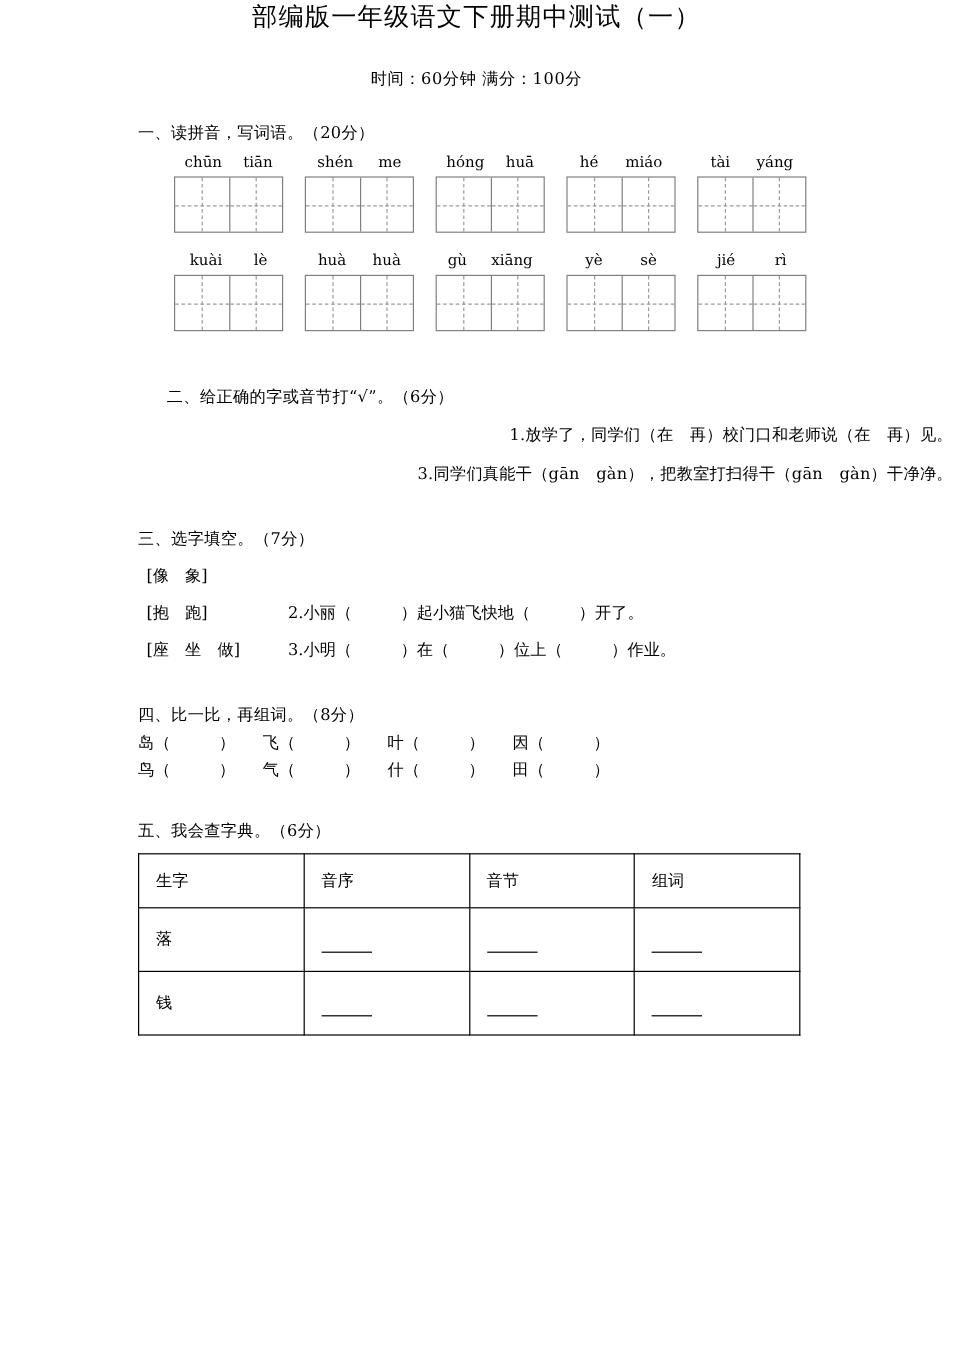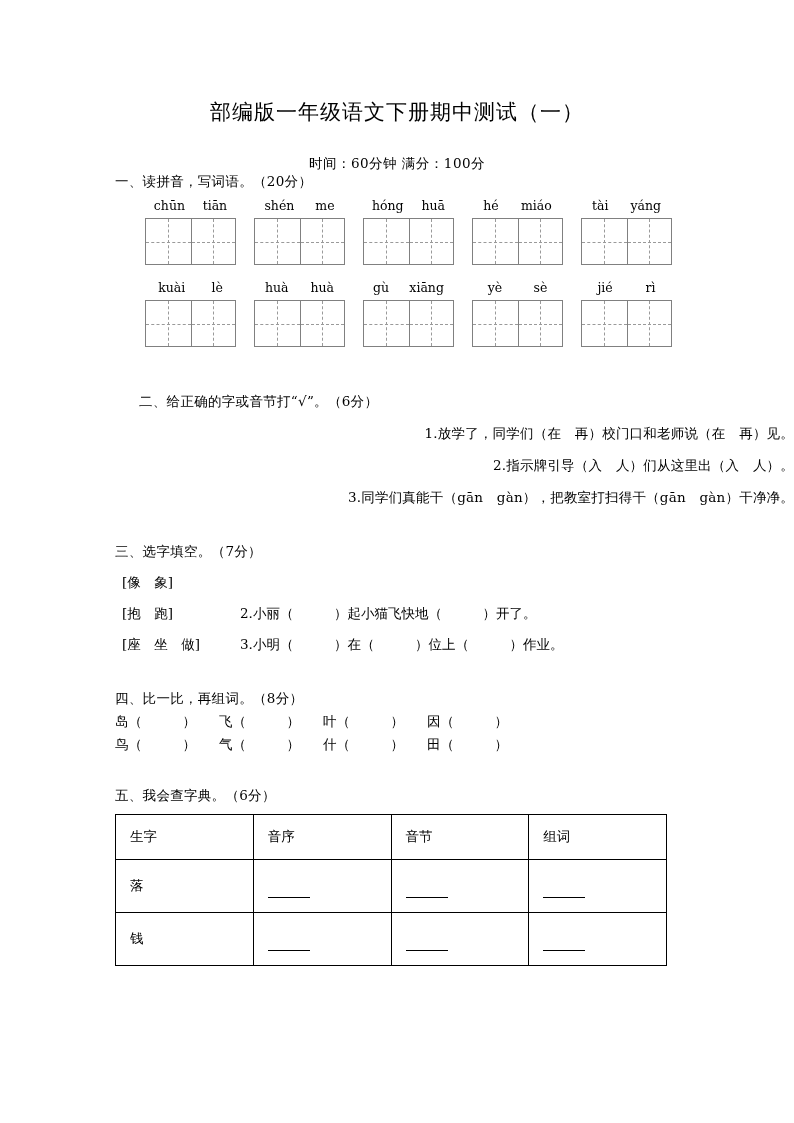--- a/index.html
+++ b/index.html
@@ -22,21 +22,20 @@
     padding: 0;
     box-sizing: border-box;
   }
 
   
   .doc-title {
     text-align: center;
     font-size: 21px;
     letter-spacing: 1px;
     margin: 0;
-    padding-top: 98px;
     font-weight: normal;
     font-family: "DejaVu Serif", "Liberation Serif", serif;
   }
   .doc-subtitle {
     text-align: center;
     font-size: 13.5px;
     margin: 0;
     padding-top: 29px;
     letter-spacing: 0.5px;
     font-family: "DejaVu Serif", "Liberation Serif", serif;
@@ -48,21 +47,21 @@
     padding: 0;
   }
   .sec-heading {
     font-size: 13.5px;
     margin-left: 115px;
     letter-spacing: 0.3px;
     font-family: "DejaVu Serif", "Liberation Serif", serif;
   }
 
   
-  #section-pinyin { }
+  #section-pinyin { margin-top: 27px; }
   .pinyin-row {
     display: flex;
     margin-left: 145px;
     margin-top: 6px;
   }
   .pinyin-cell {
     width: 91px;
     margin-right: 18px;
   }
   .pinyin-cell:last-child { margin-right: 0; }
@@ -299,21 +298,20 @@
           <div class="grid-half"></div>
           <div class="grid-half"></div>
         </div>
       </div>
     </div>
   </div>
 
   <div class="section" id="section-mark">
     <div class="sec-heading">二、给正确的字或音节打“√”。（6分）</div>
     <div class="q-line">1.放学了，同学们（在　再）校门口和老师说（在　再）见。</div>
-    <div class="q-line">2.指示牌引导（入　人）们从这里出（入　人）。</div>
     <div class="q-line">3.同学们真能干（gān　gàn），把教室打扫得干（gān　gàn）干净净。</div>
   </div>
 
   <div class="section" id="section-choose">
     <div class="sec-heading">三、选字填空。（7分）</div>
     <div class="choose-line">
       <div class="choose-opts">[像　象]</div>
     </div>
     <div class="choose-line">
       <div class="choose-opts">[抱　跑]</div>

